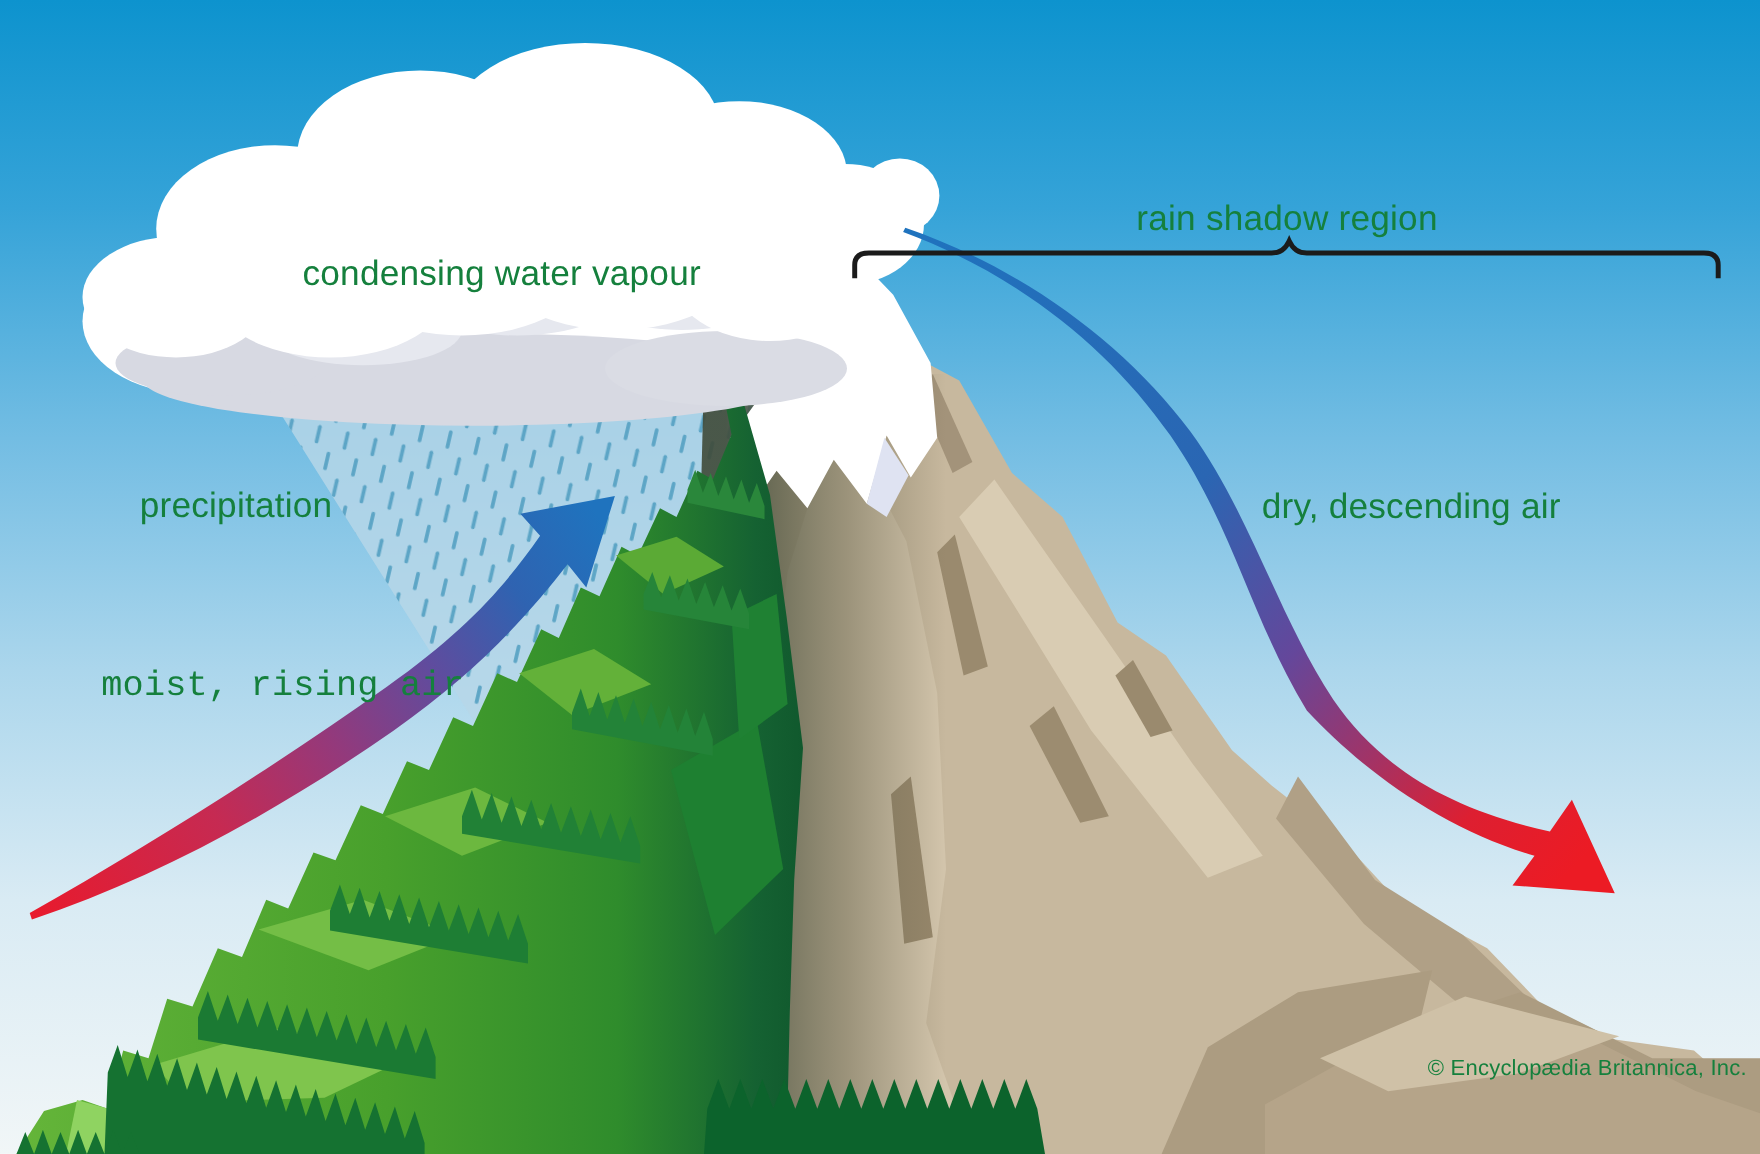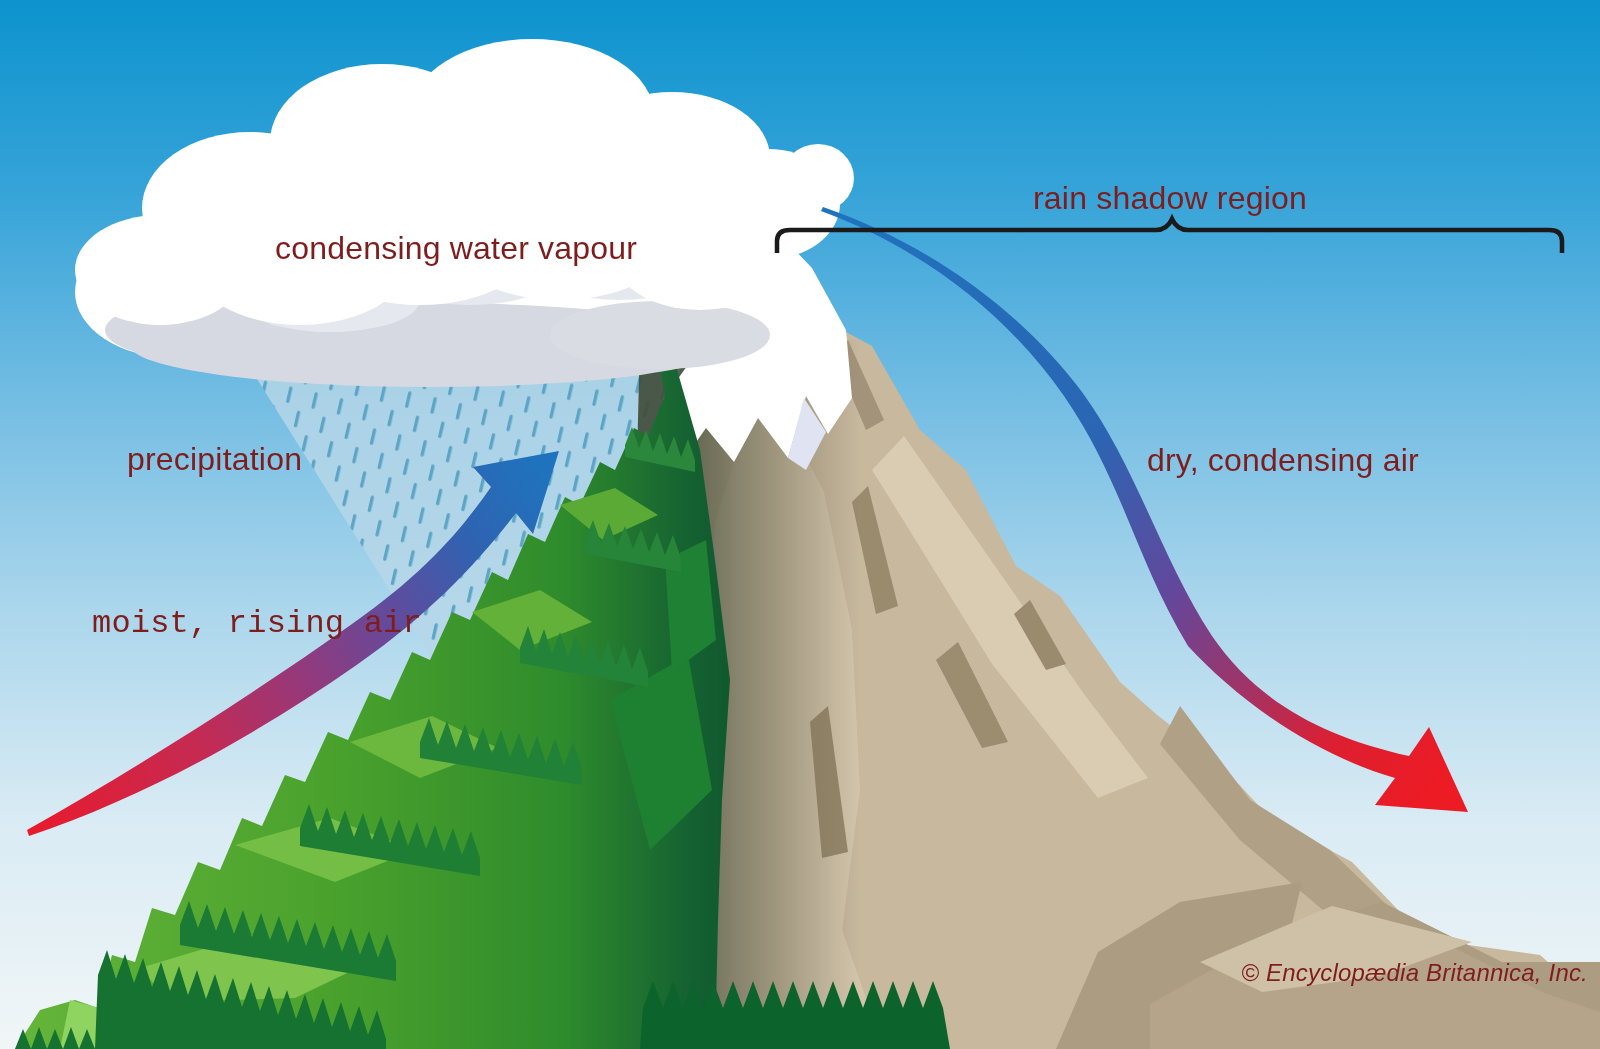--- a/index.html
+++ b/index.html
@@ -2,31 +2,31 @@
 <html><head>
 <meta charset="utf-8">
 <style>
   html,body{margin:0;padding:0;background:#ffffff;}
   .stage{
     position:relative;width:1600px;height:1049px;overflow:hidden;
     font-family:"Liberation Sans", sans-serif;
   }
   .scene{position:absolute;left:0;top:0;width:1600px;height:1049px;display:block;}
   .lbl{
-    position:absolute;color:#7f1d1d;font-size:32px;line-height:1.1;
+    position:absolute;color:#15803d;font-size:32px;line-height:1.1;
     white-space:nowrap;letter-spacing:0.2px;
   }
   .lbl.center{text-align:center;}
   .lbl.right{text-align:right;}
   #lbl-condensing{left:275px;top:231px;width:360px;text-align:center;}
   #lbl-precipitation{left:94px;top:442px;margin-left:33px;}
   #lbl-moist{left:92px;top:606px;font-family:Liberation Mono, monospace;}
   #lbl-rainshadow{left:1020px;top:181px;width:300px;}
   #lbl-dry{left:1147px;top:443px;}
-  #lbl-copyright{left:1188px;top:960px;width:400px;font-size:24px;font-style:italic;}
+  #lbl-copyright{left:1188px;top:960px;width:400px;font-size:20px;}
 </style>
 </head>
 <body>
 
 <div class="stage">
 
 <svg class="scene" viewBox="0 0 1600 1049" aria-hidden="true">
   <defs>
     <linearGradient id="skyGrad" x1="0" y1="0" x2="0" y2="1">
       <stop offset="0" stop-color="#0d93ce"></stop>
@@ -156,16 +156,16 @@
        L1429,727 L1468,812 L1375,805 L1395,778
        C1312,754 1238,700 1188,646 C1136,560 1122,480 1064,396 C1008,316 926,250 821,211 Z"></path>
 
   <path fill="none" stroke="#1b1b1b" stroke-width="4.5" d="M777,253 L777,241 Q777,230 790,230 L1156,230 Q1167,230 1172,219 Q1177,230 1188,230 L1549,230 Q1562,230 1562,241 L1562,253"></path>
 </svg>
 
 <div class="lbl center" id="lbl-condensing">condensing water vapour</div>
 <div class="lbl" id="lbl-precipitation">precipitation</div>
 <div class="lbl" id="lbl-moist">moist, rising air</div>
 <div class="lbl center" id="lbl-rainshadow">rain shadow region</div>
-<div class="lbl" id="lbl-dry">dry, condensing air</div>
+<div class="lbl" id="lbl-dry">dry, descending air</div>
 <div class="lbl right" id="lbl-copyright">© Encyclopædia Britannica, Inc.</div>
 
 </div>
 
 </body></html>

